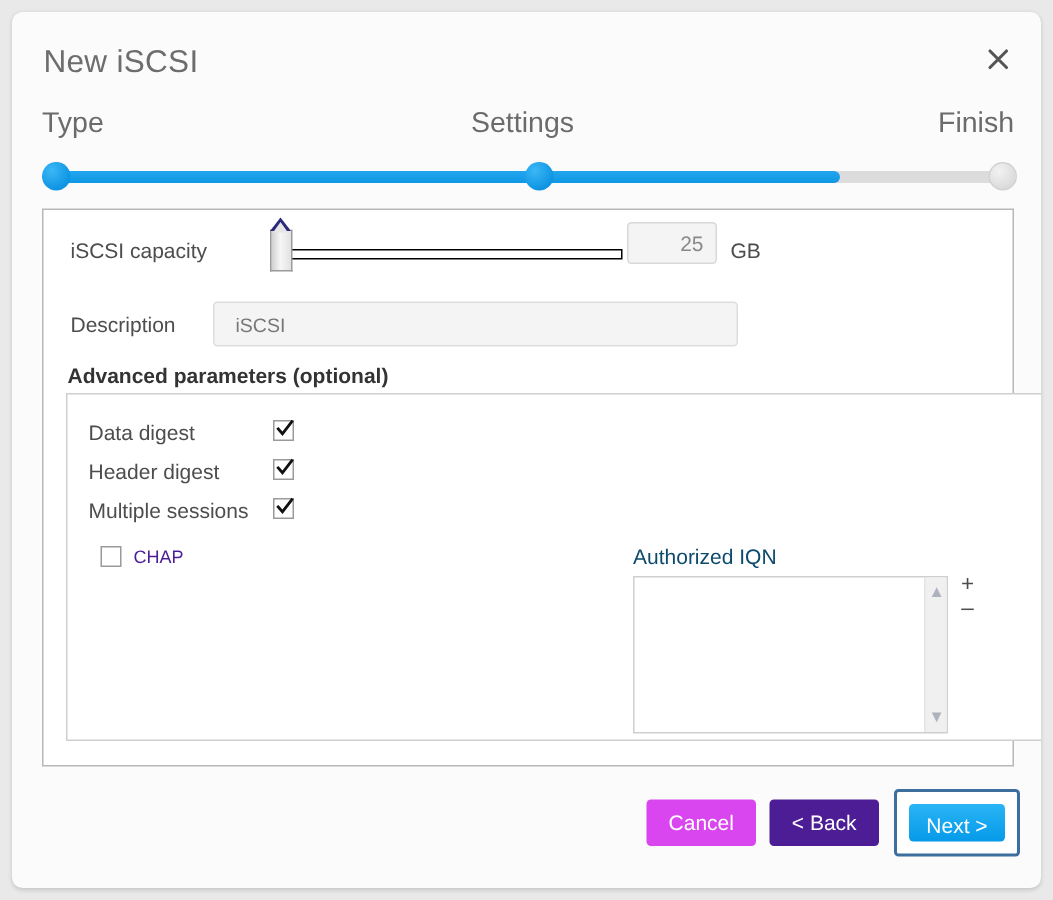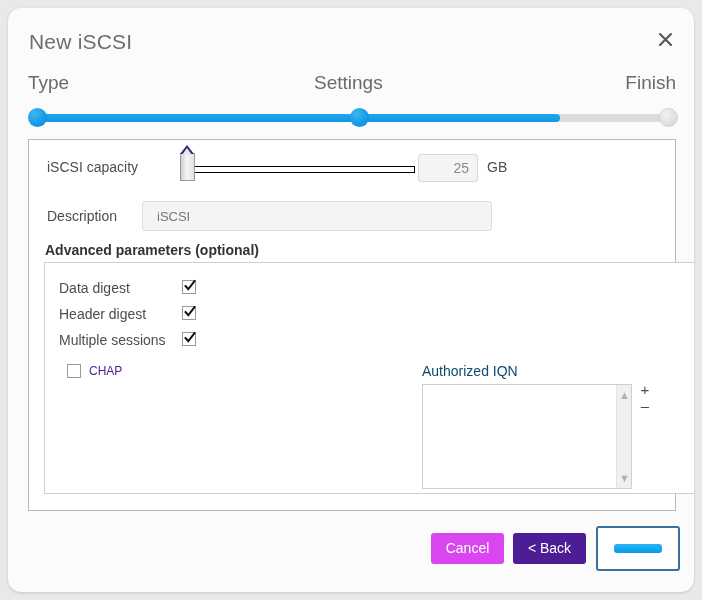--- a/index.html
+++ b/index.html
@@ -14,21 +14,21 @@
     overflow: hidden;
   }
 
   #dialog {
     position: absolute;
     left: 8px;
     top: 8px;
     width: 686px;
     height: 584px;
     background: #fbfbfb;
-    border-radius: 13px;
+    border-radius: 7px;
     box-shadow: 0 1px 3px rgba(0,0,0,0.16);
     box-sizing: border-box;
     overflow: hidden;
   }
 
   
   #titlebar {
     position: absolute;
     left: 0; top: 0;
     width: 686px;
@@ -183,21 +183,21 @@
     top: 0px;
     width: 0;
     height: 0;
     border-left: 5.5px solid transparent;
     border-right: 5.5px solid transparent;
     border-bottom: 7px solid #e6e6e6;
   }
   #capacity-input {
     position: absolute;
     left: 389px;
-    top: 14px;
+    top: 8px;
     width: 60px;
     height: 28px;
     background: #f4f4f4;
     border: 1px solid #d8d8d8;
     border-radius: 3px;
     box-sizing: border-box;
     text-align: right;
     font-size: 14px;
     color: #8a8a8a;
     font-family: "Liberation Sans", sans-serif;
@@ -394,21 +394,21 @@
   #btn-next-wrap {
     position: absolute;
     left: 588px;
     top: 10px;
     width: 84px;
     height: 45px;
     border: 2px solid #3d6f9e;
     background: #ffffff;
     border-radius: 3px;
     box-sizing: border-box;
-    padding: 16px;
+    padding: 8px;
   }
   #btn-next {
     position: static;
     display: block;
     width: 100%;
     height: 100%;
     background: linear-gradient(180deg,#2ab4f5 0%,#059ae9 100%);
     border-radius: 3px;
     line-height: 29px;
     font-size: 14px;

